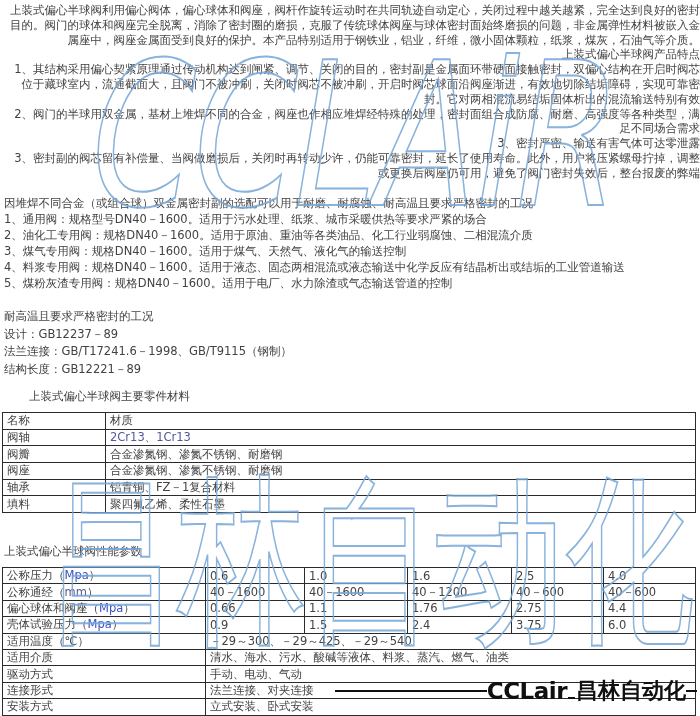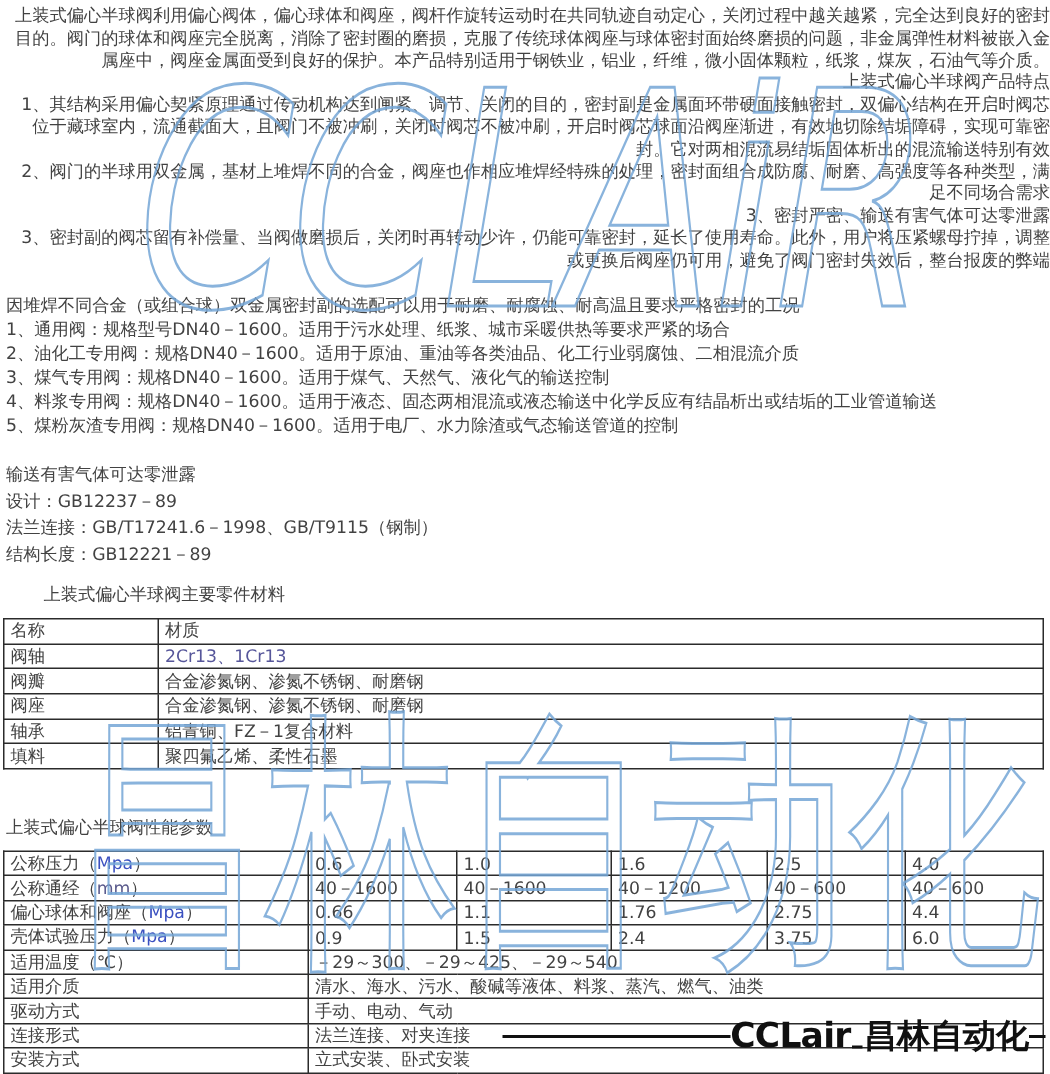--- a/index.html
+++ b/index.html
@@ -67,21 +67,21 @@
 <div class="blk" id="apps">
   <div class="line">因堆焊不同合金（或组合球）双金属密封副的选配可以用于耐磨、耐腐蚀、耐高温且要求严格密封的工况</div>
   <div class="line">1、通用阀：规格型号DN40－1600。适用于污水处理、纸浆、城市采暖供热等要求严紧的场合</div>
   <div class="line">2、油化工专用阀：规格DN40－1600。适用于原油、重油等各类油品、化工行业弱腐蚀、二相混流介质</div>
   <div class="line">3、煤气专用阀：规格DN40－1600。适用于煤气、天然气、液化气的输送控制</div>
   <div class="line">4、料浆专用阀：规格DN40－1600。适用于液态、固态两相混流或液态输送中化学反应有结晶析出或结垢的工业管道输送</div>
   <div class="line">5、煤粉灰渣专用阀：规格DN40－1600。适用于电厂、水力除渣或气态输送管道的控制</div>
 </div>
 
 <div class="blk" id="standards">
-  <div class="line">输送有害气体可达零泄露</div>
+  <div class="line">耐高温且要求严格密封的工况</div>
   <div class="line">设计：GB12237－89</div>
   <div class="line">法兰连接：GB/T17241.6－1998、GB/T9115（钢制）</div>
   <div class="line">结构长度：GB12221－89</div>
 </div>
 
 <div class="blk line" id="mat-heading">上装式偏心半球阀主要零件材料</div>
 
 <table id="t1">
   <colgroup>
       <col style="width:103px">

